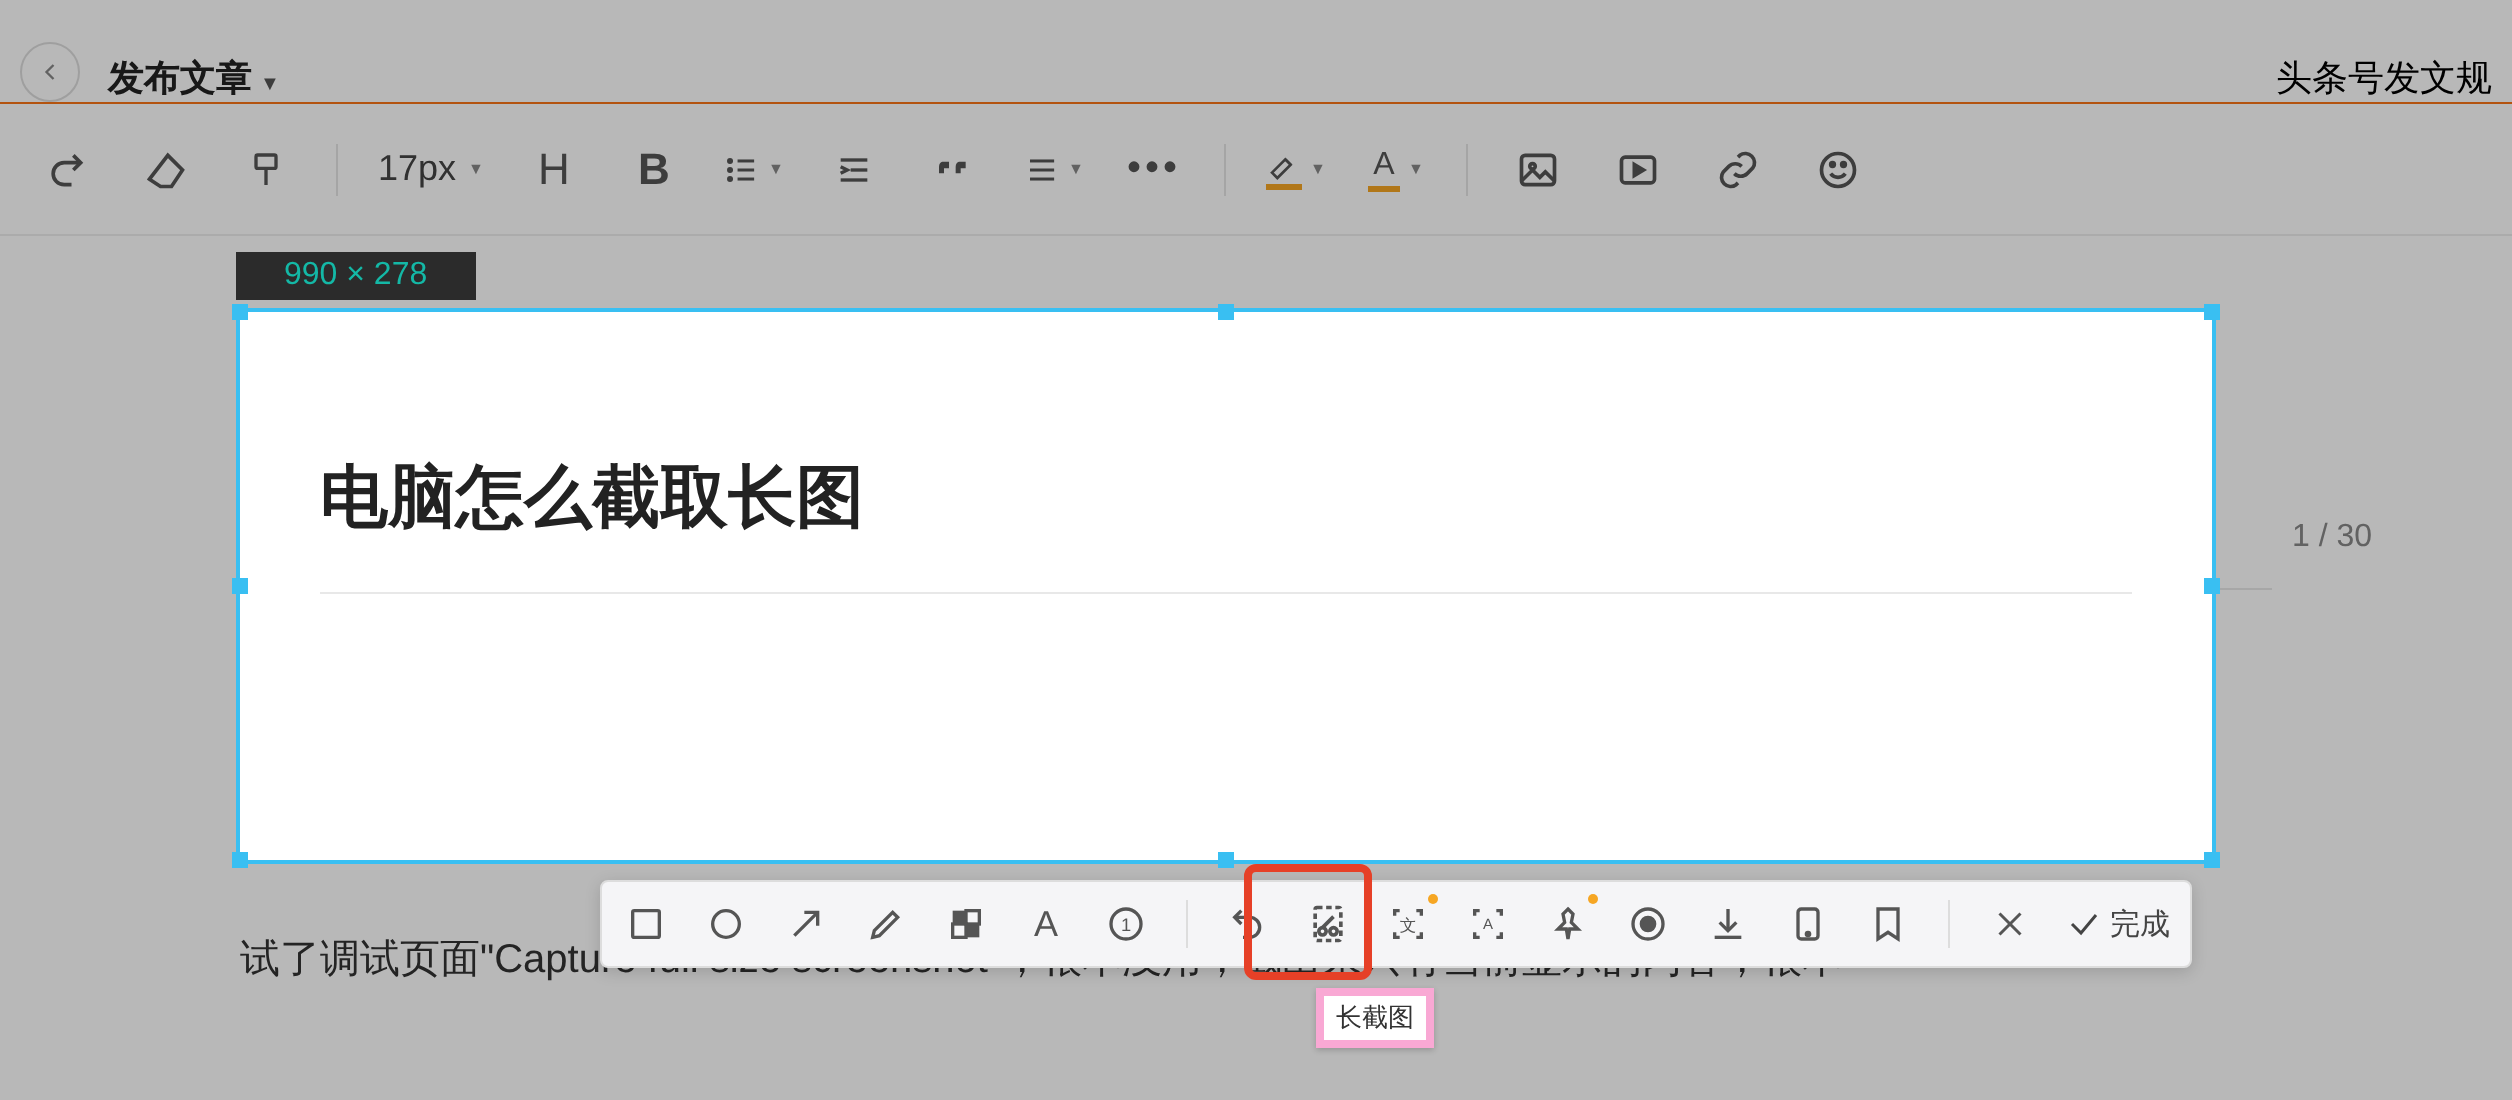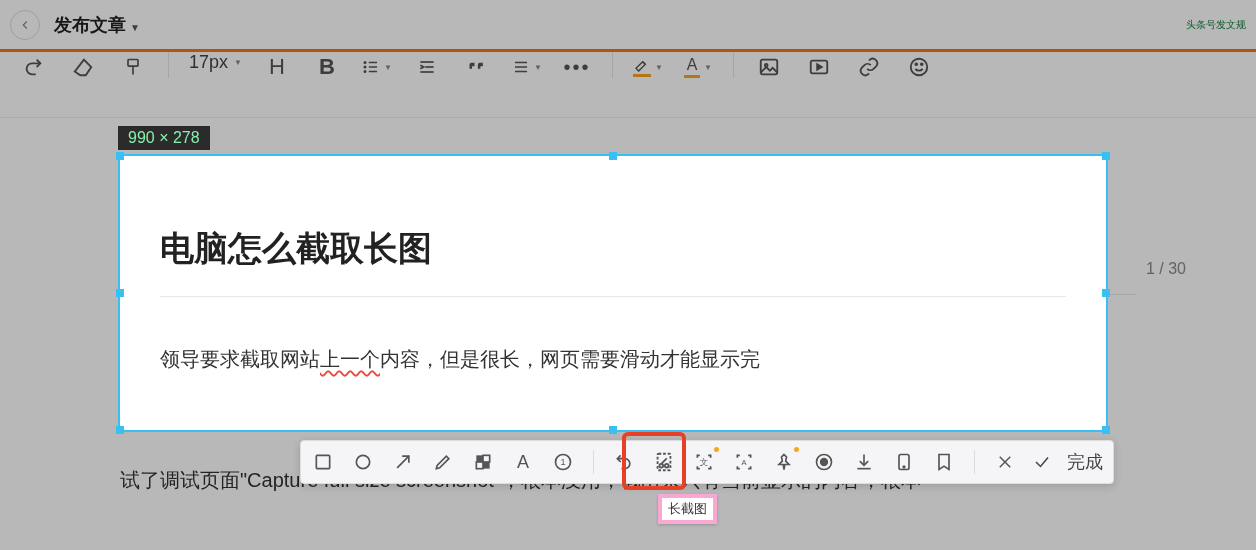--- a/index.html
+++ b/index.html
@@ -1,43 +1,43 @@
 <!DOCTYPE html>
 <html><head>
 <meta charset="utf-8">
 <style>
 *{box-sizing:border-box;margin:0;padding:0}
 html,body{width:1256px;height:550px;overflow:hidden;font-family:"PingFang SC","Microsoft YaHei",sans-serif;background:#fff}
 .page{width:1256px;height:550px;position:relative}
-.topbar{height:52px;display:flex;align-items:center;padding:0 10px;border-bottom:3px solid #f97316}
+.topbar{height:52px;display:flex;align-items:flex-end;padding:0 10px;border-bottom:1px solid #f97316}
 .back-btn{width:30px;height:30px;border:1px solid #ddd;border-radius:50%;display:flex;align-items:center;justify-content:center;color:#888}
 .page-title{font-size:18px;font-weight:600;margin-left:14px;color:#222}
 .page-title .caret{font-size:10px;margin-left:4px;color:#555}
-.right-link{margin-left:auto;color:#15803d;font-size:10px}
-.toolbar{height:66px;display:flex;align-items:flex-start;padding:0 18px;gap:20px;border-bottom:1px solid #eee}
+.right-link{margin-left:auto;color:#000000;font-size:18px}
+.toolbar{height:66px;display:flex;align-items:center;padding:0 18px;gap:20px;border-bottom:1px solid #eee}
 .tb-sep{width:1px;height:26px;background:#e5e5e5}
 .tb-btn{color:#555;display:flex;align-items:center;justify-content:center;width:30px;height:30px;font-size:18px}
 .tb-btn .caret{font-size:8px;margin-left:4px;color:#888}
 .tb-fontsize{font-size:18px;color:#444;display:flex;align-items:center}
 .tb-fontsize .caret{font-size:8px;margin-left:6px;color:#888}
 .hl-underline{border-bottom:3px solid #f6a623;padding-bottom:1px}
 .content{padding:40px 120px 0 120px;color:#222}
 .article-title{font-size:34px;font-weight:700;margin:70px 0 20px 0}
 .hr{height:1px;background:#e8e8e8;margin:20px 0 30px 0}
 .para{font-size:20px;line-height:38px;color:#333;margin-bottom:30px}
 .wavy{text-decoration:underline wavy #e74c3c;text-decoration-thickness:2px;text-underline-offset:4px}
 .counter{position:absolute;right:70px;top:260px;color:#888;font-size:16px}
 .dim-overlay{position:absolute;inset:0;background:rgba(0,0,0,.28);pointer-events:none}
 .sel-box{position:absolute;left:118px;top:154px;width:990px;height:278px;background:#fff;border:2px solid #39bff2}
-.sel-badge{position:absolute;left:118px;top:126px;background:#2b2b2b;color:#86efac;font-size:16px;padding:3px 10px}
+.sel-badge{position:absolute;left:118px;top:126px;background:#2b2b2b;color:#14b8a6;font-size:16px;padding:3px 24px}
 .handle{position:absolute;width:8px;height:8px;background:#39bff2}
 .sc-toolbar{position:absolute;left:300px;top:440px;height:44px;background:#f5f5f7;border:1px solid #ddd;border-radius:4px;display:flex;align-items:center;padding:0 10px;gap:16px;box-shadow:0 2px 8px rgba(0,0,0,.15)}
 .sc-btn{width:24px;height:24px;display:flex;align-items:center;justify-content:center;color:#555;font-size:18px}
 .sc-sep{width:1px;height:24px;background:#ddd;margin:0 2px}
-.sc-done{display:flex;align-items:center;gap:16px;color:#444;font-size:18px}
+.sc-done{display:flex;align-items:center;gap:4px;color:#444;font-size:15px}
 .sc-highlight{position:absolute;border:4px solid #e64027;border-radius:6px;width:64px;height:58px;left:622px;top:432px}
 .tooltip{position:absolute;left:658px;top:494px;background:#fff;border:4px solid #f9a8d4;padding:2px 6px;font-size:13px;color:#333;box-shadow:0 1px 3px rgba(0,0,0,.2)}
 .orange-dot{width:5px;height:5px;background:#f6a623;border-radius:50%;position:absolute}
 svg{display:block}
 </style>
 </head>
 <body>
 
 <div class="page">
   <div class="topbar">
@@ -177,23 +177,20 @@
     <div class="handle" style="left:calc(50% - 4px);top:-4px"></div>
     <div class="handle" style="right:-4px;top:-4px"></div>
     <div class="handle" style="left:-4px;top:calc(50% - 4px)"></div>
     <div class="handle" style="right:-4px;top:calc(50% - 4px)"></div>
     <div class="handle" style="left:-4px;bottom:-4px"></div>
     <div class="handle" style="left:calc(50% - 4px);bottom:-4px"></div>
     <div class="handle" style="right:-4px;bottom:-4px"></div>
 
     <div style="position:absolute;left:40px;top:70px;font-size:34px;font-weight:700;color:#222">电脑怎么截取长图</div>
     <div style="position:absolute;left:40px;top:140px;right:40px;height:1px;background:#e8e8e8"></div>
-    <div style="position:absolute;left:40px;top:190px;font-size:20px;color:#333">
-      <span>领导要求截取网站</span><span class="wavy">上一个</span><span>内容，但是很长，网页需要滑动才能显示完</span>
-    </div>
   </div>
 
   <div class="sc-toolbar">
     <div class="sc-btn">
         <svg width="20" height="20" viewBox="0 0 24 24" fill="none" stroke="currentColor" stroke-width="2">
           <rect x="4" y="4" width="16" height="16" rx="1"></rect>
         </svg>
       </div>
     <div class="sc-btn">
         <svg width="20" height="20" viewBox="0 0 24 24" fill="none" stroke="currentColor" stroke-width="2">

